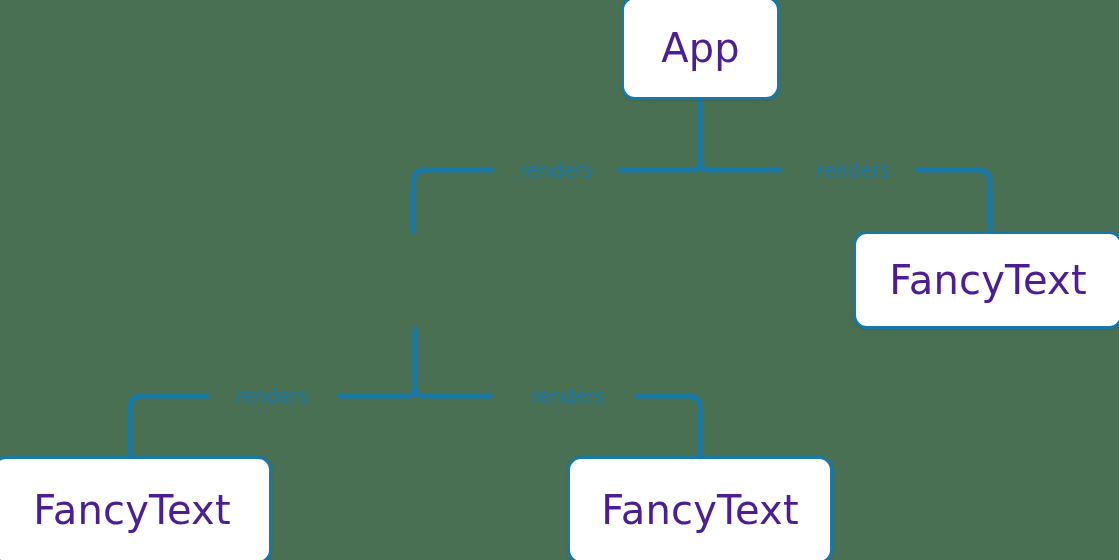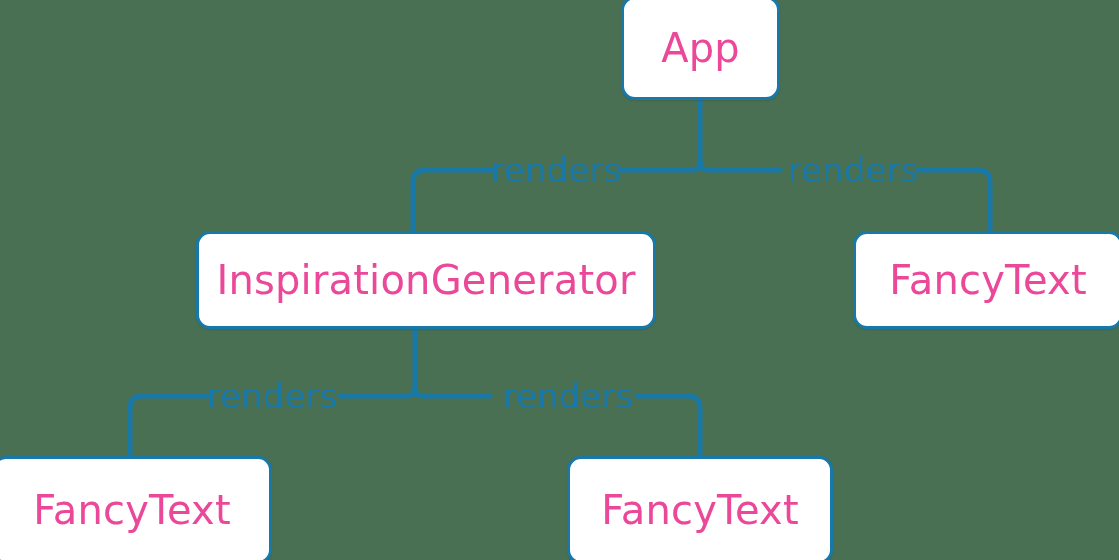--- a/index.html
+++ b/index.html
@@ -32,29 +32,29 @@
     display: flex;
     align-items: center;
     justify-content: center;
     color: #1878a8;
     font-weight: 400;
     letter-spacing: 0.2px;
     white-space: nowrap;
     box-shadow: 0 1px 2px rgba(0,0,0,0.10);
   }
   .node-label {
-    color: #ec4899;
+    color: #4c1d95;
     font-size: 40px;
     line-height: 1;
     padding: 0 6px;
   }
   .edge-label {
     position: absolute;
     color: #1878a8;
-    font-size: 34px;
+    font-size: 19px;
     line-height: 1;
     white-space: nowrap;
     transform: translate(-50%, -50%);
     letter-spacing: 0.1px;
   }
 
   
   #node-app          { left: 621px; top: -4px;  width: 159px; height: 104px; }
   #node-inspiration  { left: 196px; top: 231px; width: 460px; height: 98px; }
   #node-fancytext-r  { left: 853px; top: 231px; width: 270px; height: 98px; }
@@ -88,23 +88,20 @@
   <div class="edge-label" style="left:853px; top:170px;">renders</div>
 
   <div class="edge-label" style="left:272px; top:396px;">renders</div>
 
   <div class="edge-label" style="left:568px; top:396px;">renders</div>
 
   <div class="node" id="node-app">
     <span class="node-label">App</span>
   </div>
 
-  <div class="node" id="node-inspiration">
-    <span class="node-label">InspirationGenerator</span>
-  </div>
 
   <div class="node" id="node-fancytext-r">
     <span class="node-label">FancyText</span>
   </div>
 
   <div class="node" id="node-fancytext-b">
     <span class="node-label">FancyText</span>
   </div>
 
   <div class="node" id="node-copyright">

